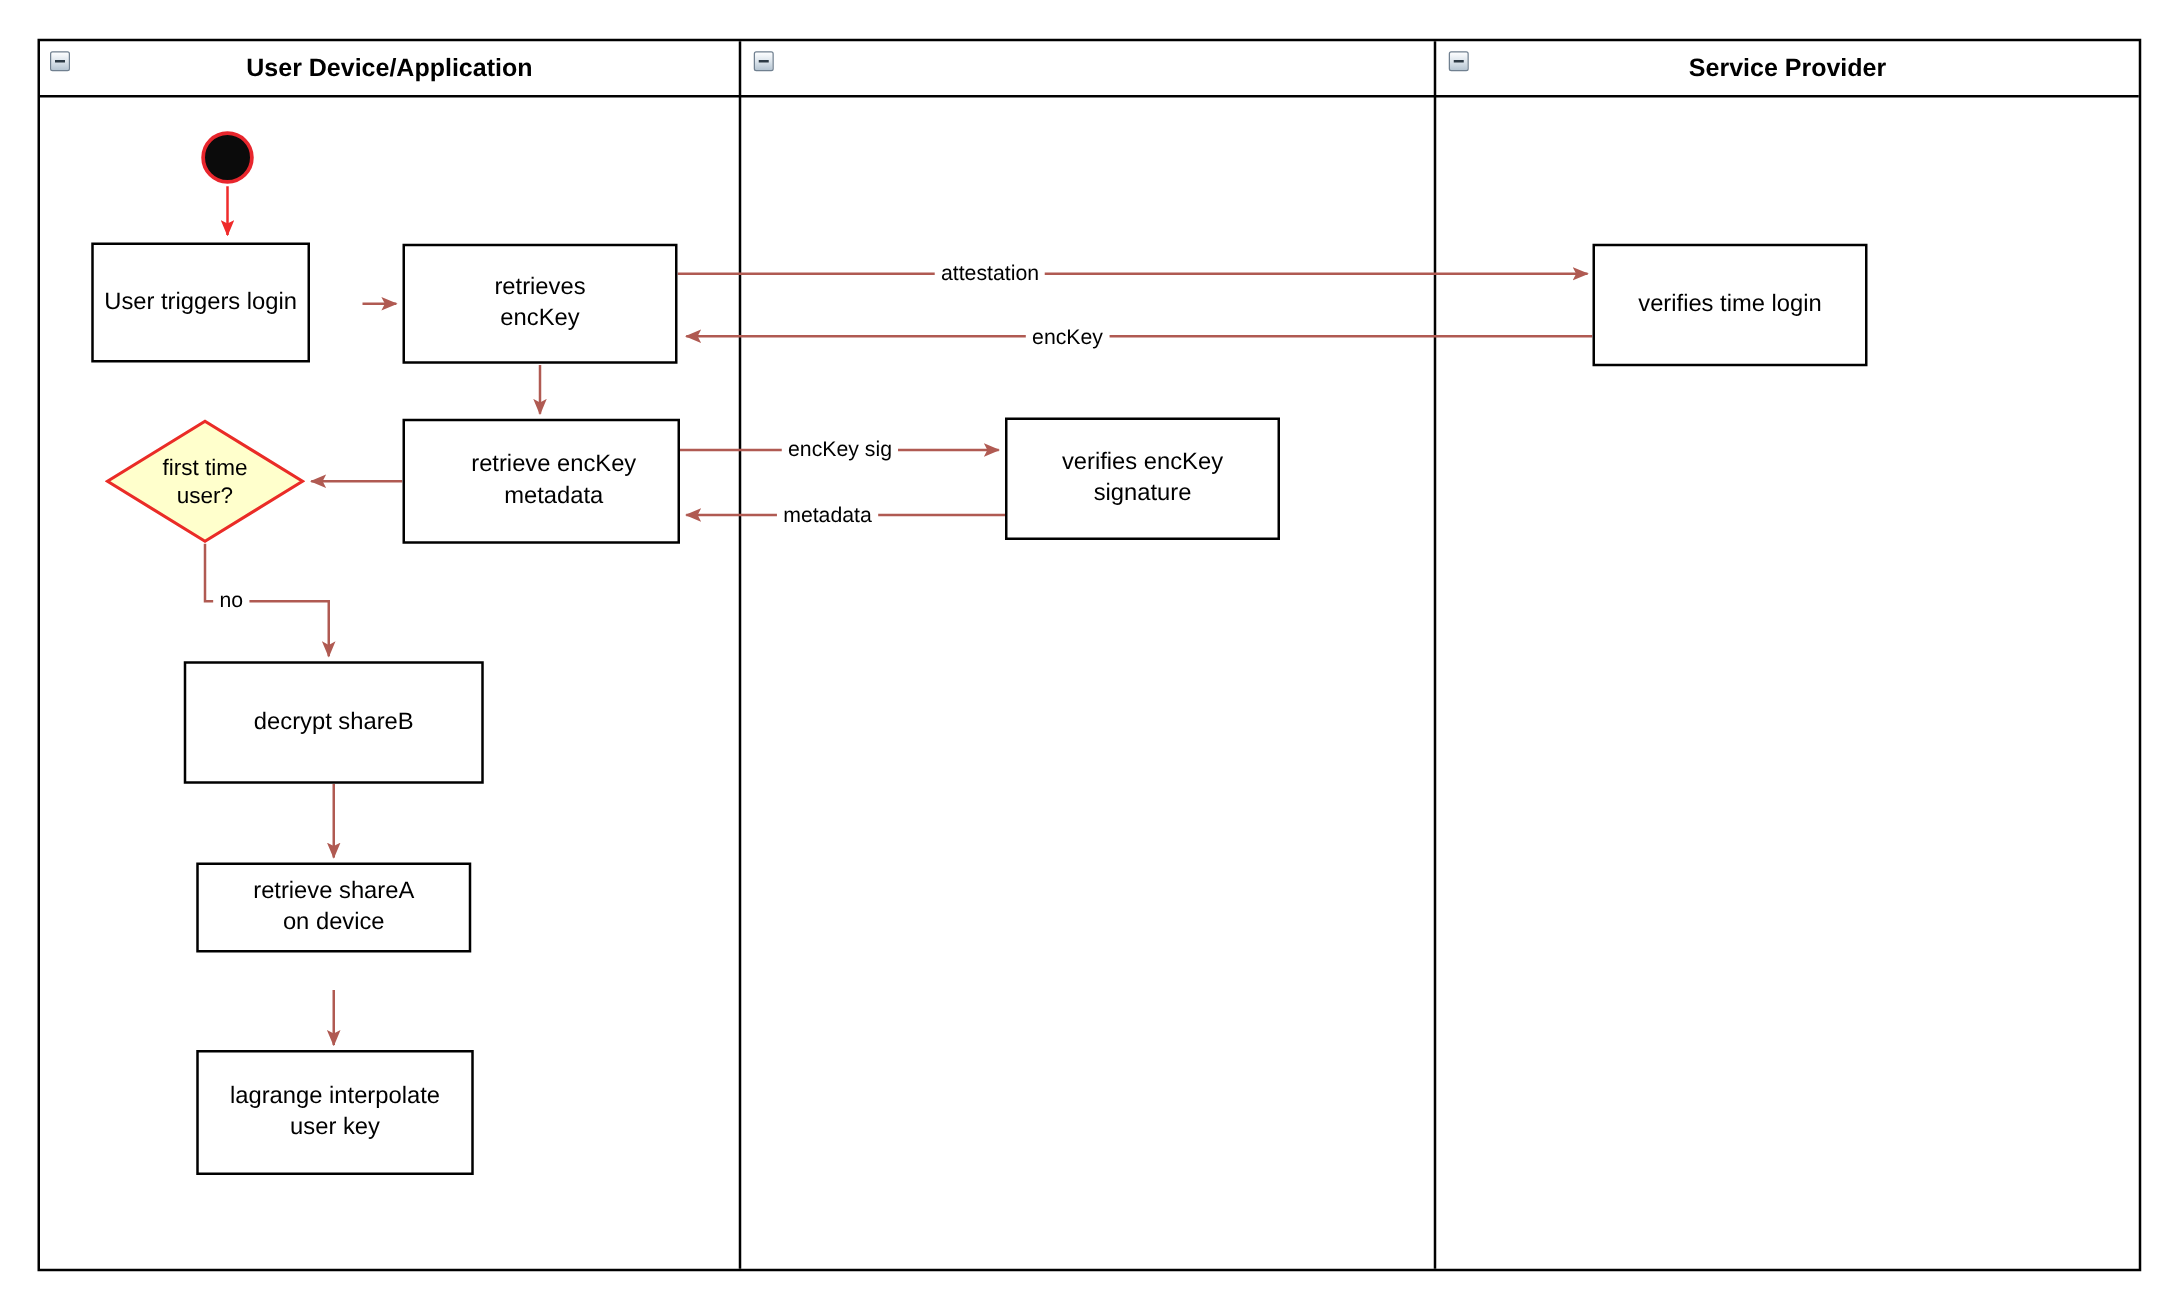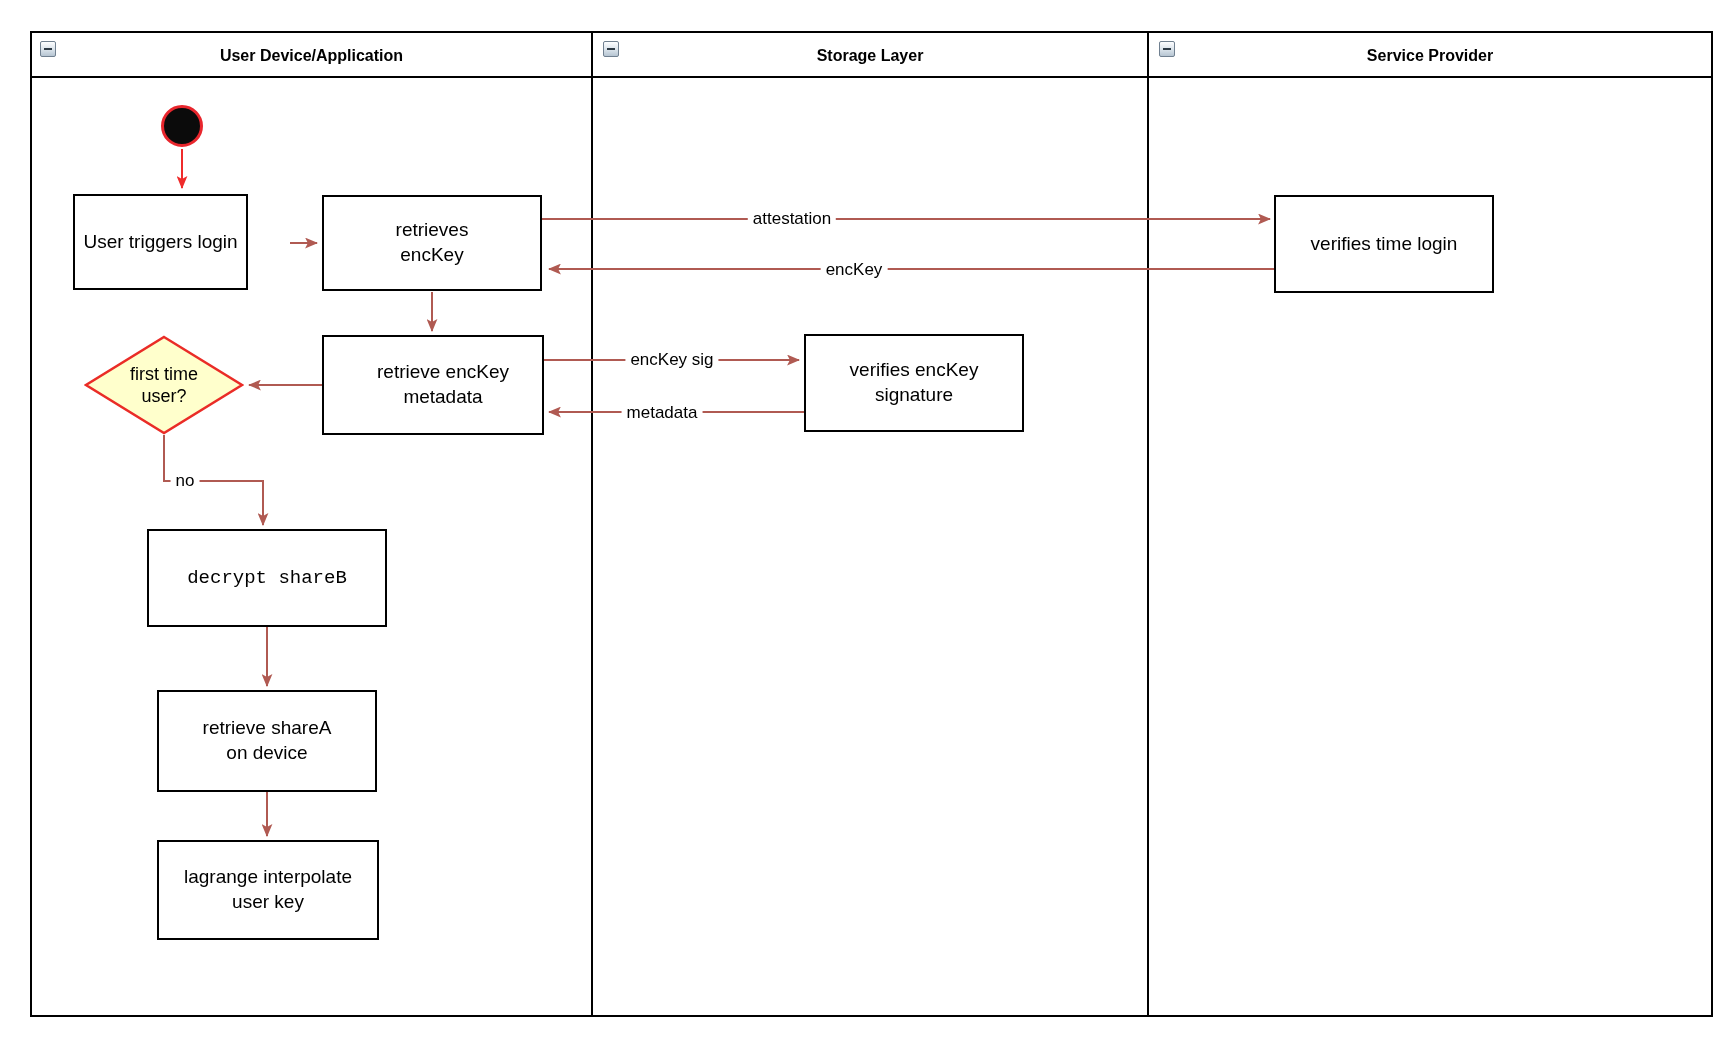--- a/index.html
+++ b/index.html
@@ -13,21 +13,21 @@
     position:absolute;left:30px;top:31px;width:1679px;height:982px;
     border:2px solid var(--lane-border,#000);background:#fff;
   }
   .header-strip{
     position:absolute;left:0;top:0;width:100%;height:45px;
     border-bottom:2px solid var(--lane-border,#000);box-sizing:border-box;
   }
   .lane-sep{position:absolute;top:0;bottom:0;width:2px;background:var(--lane-border,#000);}
   .lane-title{
     position:absolute;top:0;height:60px;line-height:45px;text-align:center;
-    font-size:16px;font-weight:bold;color:var(--header-text,#000);
+    font-size:20px;font-weight:bold;color:var(--header-text,#000);
   }
   .collapse-btn{
     position:absolute;width:16px;height:16px;top:8px;box-sizing:border-box;
     border:1px solid #708090;border-radius:2px;
     background:linear-gradient(180deg,#fdfeff 0%,#d9e2ea 55%,#b6c5d2 100%);
     display:flex;align-items:center;justify-content:center;cursor:pointer;
   }
   .collapse-btn .minus-bar{width:8px;height:2px;background:#2d3a45;display:block;}
   .box{
     position:absolute;box-sizing:border-box;background:var(--box-fill,#fff);
@@ -65,21 +65,20 @@
 <body>
 
 <div class="canvas">
   <div class="diagram">
 
     <div class="header-strip"></div>
     <div class="lane-sep" style="left:559px;"></div>
     <div class="lane-sep" style="left:1115px;"></div>
 
     <div class="lane-title" style="left:0;width:559px;">User Device/Application</div>
-    <div class="lane-title" style="left:561px;width:554px;">Storage Layer</div>
     <div class="lane-title" style="left:1117px;width:562px;">Service Provider</div>
 
     <div class="collapse-btn" style="left:8px;">
       <span class="minus-bar"></span>
     </div>
     <div class="collapse-btn" style="left:571px;">
       <span class="minus-bar"></span>
     </div>
     <div class="collapse-btn" style="left:1127px;">
       <span class="minus-bar"></span>
@@ -130,25 +129,25 @@
     </div>
 
     <div class="decision" style="left:52px;top:302px;width:160px;height:100px;">
       <svg width="160" height="100" viewBox="0 0 160 100">
         <polygon class="decision-shape" points="80,2 158,50 80,98 2,50"></polygon>
       </svg>
       <span class="decision-label">first time
 user?</span>
     </div>
 
-    <div class="box" style="left:115px;top:496px;width:240px;height:98px;font-family:Liberation Mono, monospace;">
+    <div class="box" style="left:115px;top:496px;width:240px;height:98px;">
       <span class="box-label">decrypt shareB</span>
     </div>
 
-    <div class="box" style="left:125px;top:657px;width:220px;height:102px;">
+    <div class="box" style="left:125px;top:657px;width:220px;height:72px;">
       <span class="box-label">retrieve shareA
 on device</span>
     </div>
 
     <div class="box" style="left:125px;top:807px;width:222px;height:100px;">
       <span class="box-label">lagrange interpolate
 user key</span>
     </div>
 
     <div class="box" style="left:772px;top:301px;width:220px;height:98px;">

